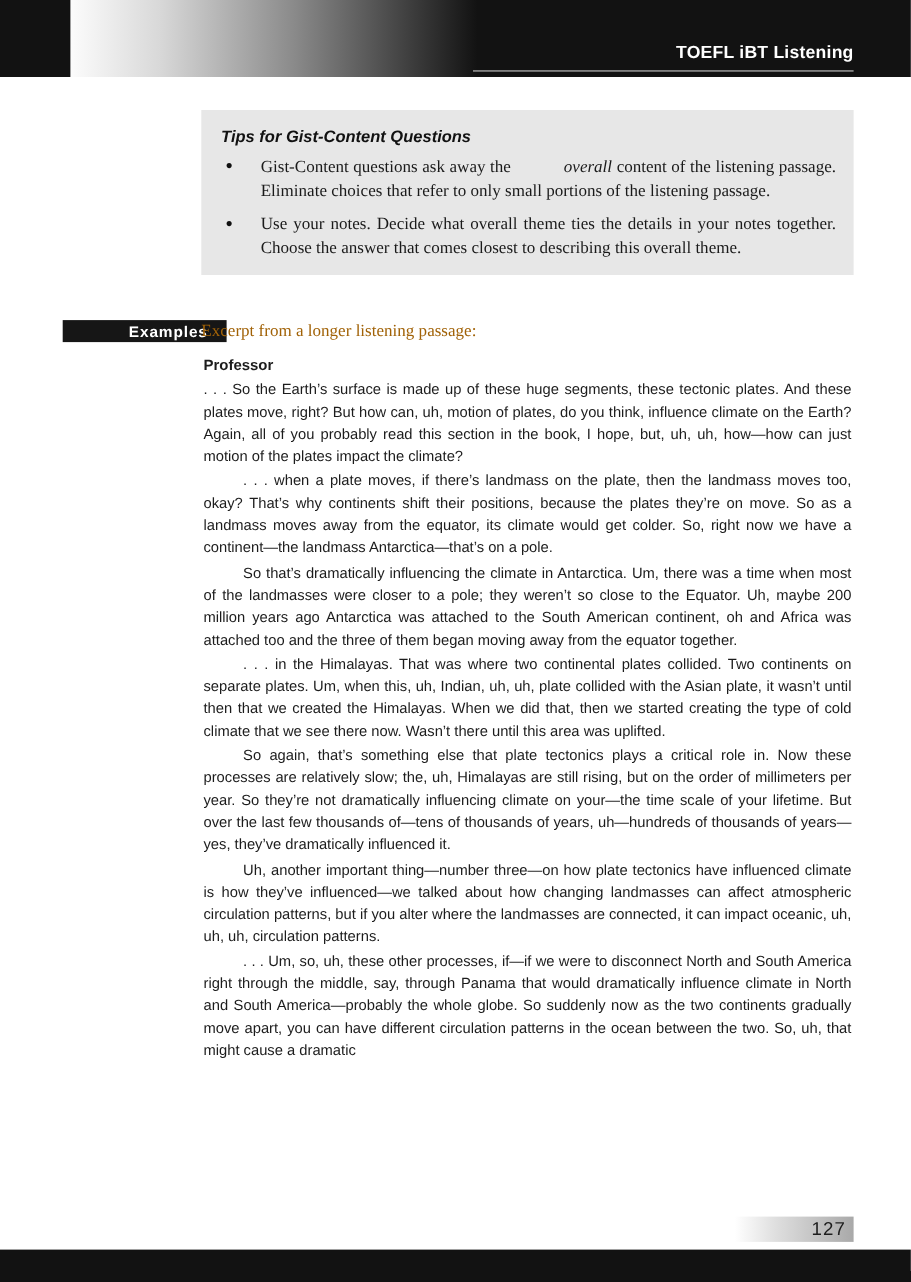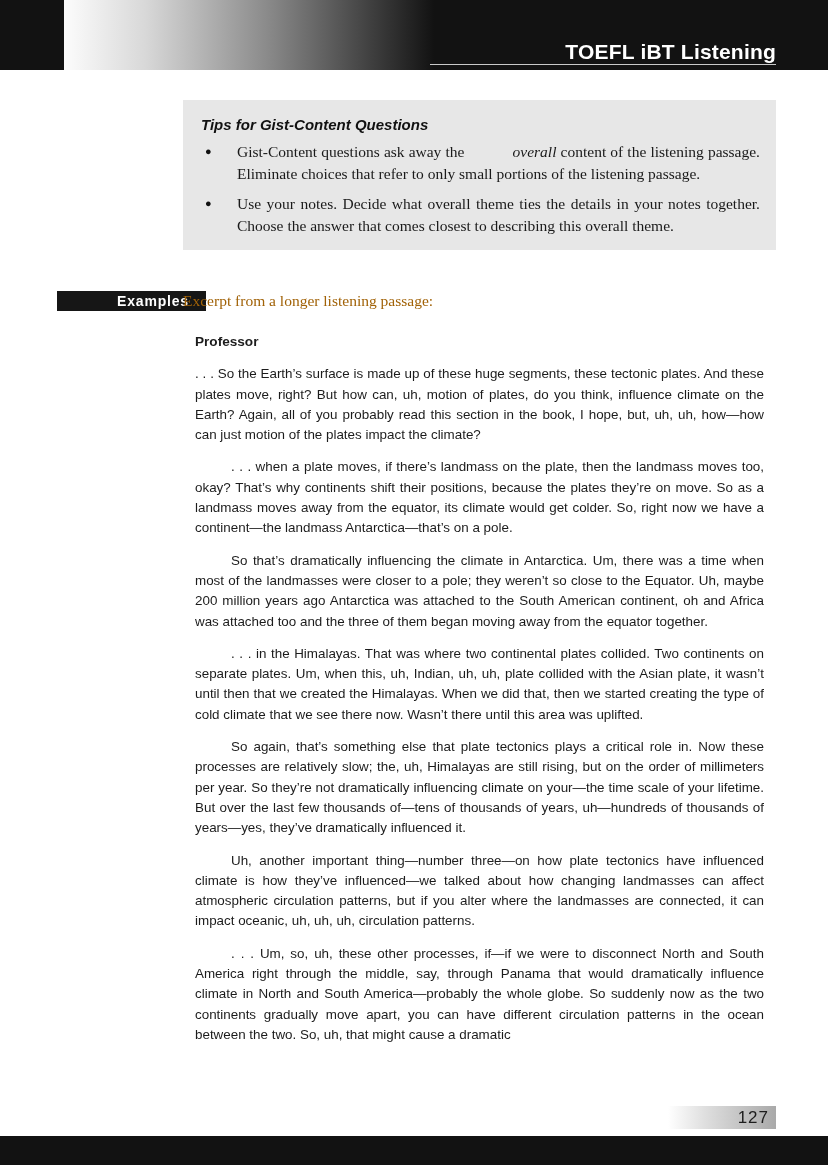--- a/index.html
+++ b/index.html
@@ -26,21 +26,21 @@
     width: 370px; height: 100%;
     background: linear-gradient(to right, #fcfcfc 0%, #d8d8d8 22%, #8a8a8a 55%, #121212 100%);
   }
   .header-title {
     position: absolute;
     right: 52px;
     top: 40px;
     color: #ffffff;
     font-family: "Liberation Sans", sans-serif;
     font-weight: bold;
-    font-size: 21px;
+    font-size: 16px;
     letter-spacing: 0.2px;
   }
   .title-underline {
     position: absolute;
     left: 430px;
     right: 52px;
     top: 64px;
     height: 1px;
     background: #c9c9c9;
   }
@@ -118,21 +118,21 @@
     font-size: 13.4px;
     line-height: 20.3px;
     color: #1c1c1c;
   }
   .speaker {
     font-weight: bold;
     margin: 0 0 5px 0;
     font-size: 13.6px;
   }
   .passage p {
-    margin: 12px;
+    margin: 2px;
     text-align: justify;
   }
   .passage p.indent { text-indent: 36px; }
 
   
   .page-num-bar {
     position: absolute;
     top: 1094px;
     right: 52px;
     width: 108px;

